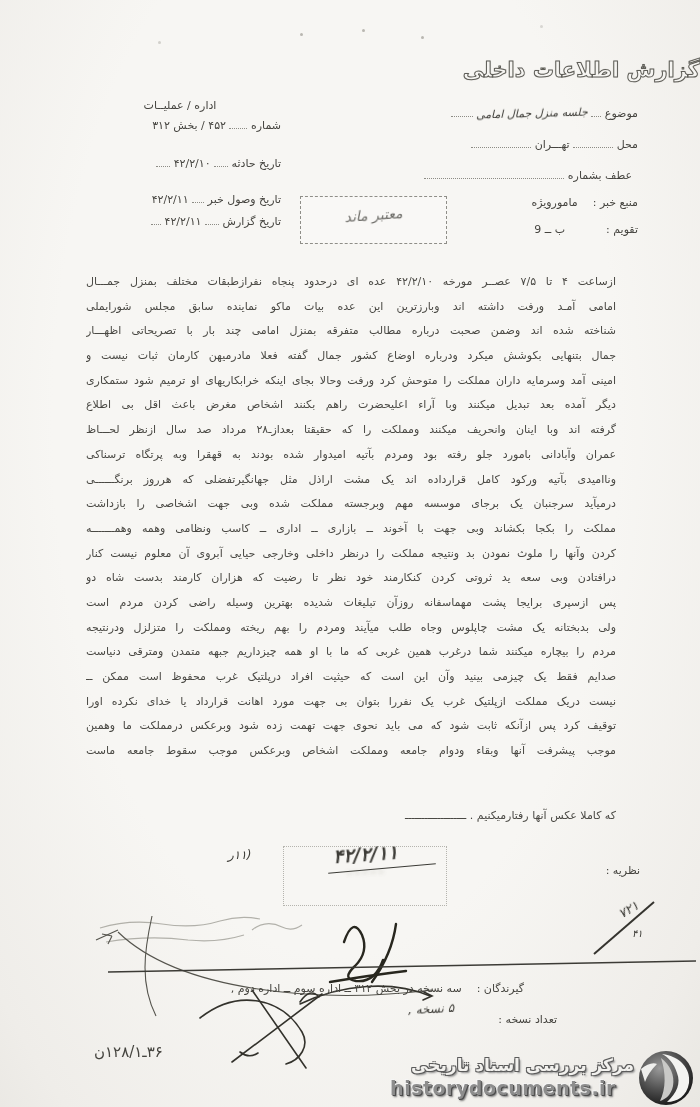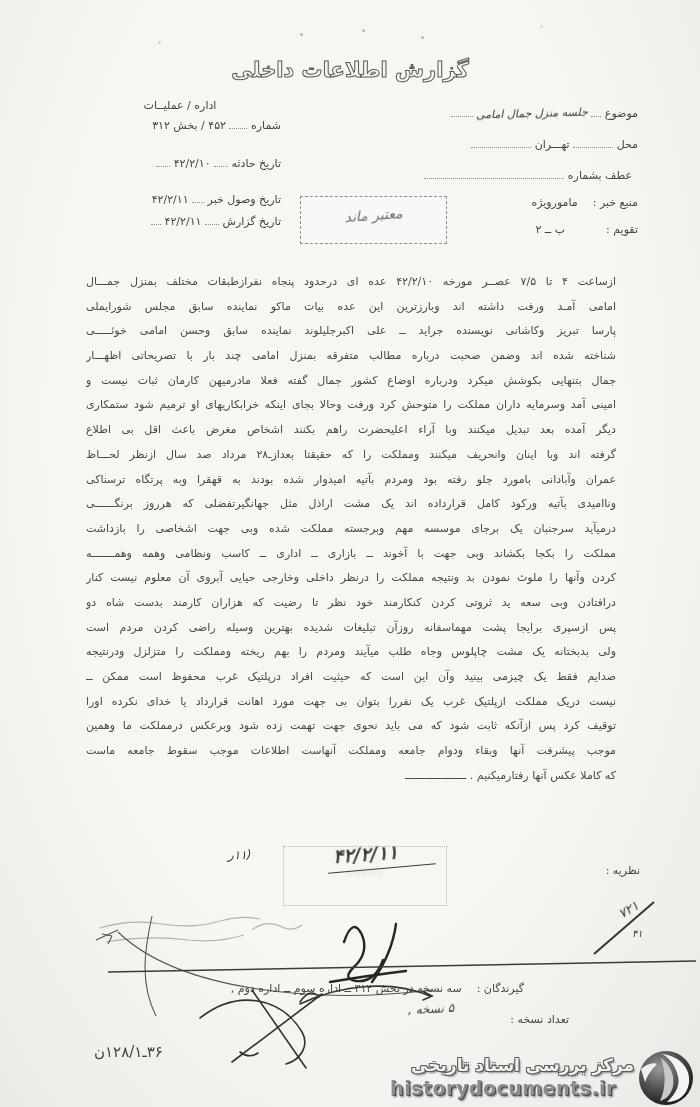--- a/index.html
+++ b/index.html
@@ -5,32 +5,32 @@
   html,body{margin:0;padding:0;background:#e8e6e2;}
   .page{
     position:relative;width:700px;height:1107px;overflow:hidden;
     background:radial-gradient(ellipse at 48% 38%, #f7f6f3 55%, #efede9 88%, #e9e7e2 100%);
     font-family:"DejaVu Sans", sans-serif;color:#45443f;direction:rtl;
   }
   .abs{position:absolute;}
   .tw{filter:blur(.35px);} 
   .hw{filter:blur(.3px);font-style:italic;color:#3d3c37;} 
   .doc-title{
-    top:58px;left:0;right:0;text-align:center;font-size:21px;font-weight:bold;
+    top:58px;left:0;right:0;font-size:21px;font-weight:bold;
     color:#f6f5f2;-webkit-text-stroke:1px #5f5e58;text-shadow:0 0 1px #6a6963;
     letter-spacing:2px;filter:blur(.3px);
   }
   .fld{font-size:11px;white-space:nowrap;}
   .dots{display:inline-block;border-bottom:1px dotted #8d8c85;height:10px;vertical-align:baseline;}
   .stampbox{border:1.5px dashed #8f8e88;background:rgba(255,255,255,.25);}
   .stampbox2{border:1.5px dotted #a5a49d;}
   .smudge{filter:blur(2.2px);color:#9a998f;font-size:13px;}
   .bodytext{width:530px;font-size:11px;line-height:24.7px;color:#4a4944;}
   .bodyline{text-align:justify;text-align-last:justify;height:24.7px;overflow:hidden;}
-  .bodyline.last{text-align-last:right;}
+  .bodyline.last{text-align-last:right;margin-top:40px;}
   .bigdate{font-size:19px;font-weight:bold;transform:rotate(-4deg);letter-spacing:2px;}
   .underdate{width:108px;border-top:1.6px solid #3a3a35;transform:rotate(-5deg);}
   .speck{width:3px;height:3px;border-radius:50%;background:#b9b7b1;}
   .wm-fa{
     font-size:17px;font-weight:bold;color:#f2f1ee;letter-spacing:1px;
     text-shadow:1px 1px 0 #5c5c5c,-1px -1px 0 #5c5c5c,1px -1px 0 #5c5c5c,-1px 1px 0 #5c5c5c,2px 2px 2px #8a8a8a;
   }
   .wm-en{
     direction:ltr;font-size:19px;font-weight:bold;color:#8d8d8d;letter-spacing:.5px;
     text-shadow:-1px -1px 0 #f5f5f5,1px 1px 0 #4c4c4c,2px 2px 2px #777;
@@ -91,49 +91,49 @@
     <span class="dots" style="width:140px"></span>
   </div>
   <div class="abs fld tw" style="top:196px;right:62px;width:258px">
     <span>منبع خبر :</span>
     <span style="display:inline-block;width:8px"></span>
     <span>مامورویژه</span>
   </div>
   <div class="abs fld tw" style="top:223px;right:62px;width:258px">
     <span>تقویم :</span>
     <span style="display:inline-block;width:34px"></span>
-    <span>ب ــ ۲</span>
+    <span>ب ــ 9</span>
   </div>
 
   <div class="abs stampbox" style="top:196px;left:300px;width:145px;height:46px">
     <div class="hw" style="margin-top:10px;text-align:center;transform:rotate(-4deg);font-size:14px;letter-spacing:6px;opacity:.75">معتبر ماند</div>
   </div>
 
   <div class="abs bodytext tw" style="top:270px;left:86px">
     <div>
         <div class="bodyline">ازساعت ۴ تا ۷/۵ عصــر مورخه ۴۲/۲/۱۰ عده ای درحدود پنجاه نفرازطبقات مختلف بمنزل جمـــال</div>
         <div class="bodyline">امامی آمـد ورفت داشته اند وبارزترین این عده بیات ماکو نماینده سابق مجلس شورایملی</div>
-        <div class="bodyline">پارسا تبریز وکاشانی نویسنده جراید ــ علی اکبرجلیلوند نماینده سابق وحسن امامی خوئـــــی</div>
         <div class="bodyline">شناخته شده اند وضمن صحبت درباره مطالب متفرقه بمنزل امامی چند بار با تصریحاتی اظهـــار</div>
         <div class="bodyline">جمال بتنهایی بکوشش میکرد ودرباره اوضاع کشور جمال گفته فعلا مادرمیهن کارمان ثبات نیست و</div>
         <div class="bodyline">امینی آمد وسرمایه داران مملکت را متوحش کرد ورفت وحالا بجای اینکه خرابکاریهای او ترمیم شود ستمکاری</div>
         <div class="bodyline">دیگر آمده بعد تبدیل میکنند وبا آراء اعلیحضرت راهم بکنند اشخاص مغرض باعث اقل بی اطلاع</div>
         <div class="bodyline">گرفته اند وبا اینان وانحریف میکنند ومملکت را که حقیقتا بعدازـ۲۸ مرداد صد سال ازنظر لحـــاظ</div>
         <div class="bodyline">عمران وآبادانی بامورد جلو رفته بود ومردم بآتیه امیدوار شده بودند به قهقرا وبه پرتگاه ترسناکی</div>
         <div class="bodyline">وناامیدی بآتیه ورکود کامل قرارداده اند یک مشت اراذل مثل جهانگیرتفضلی که هرروز برنگــــــی</div>
         <div class="bodyline">درمیآید سرجنبان یک برجای موسسه مهم وبرجسته مملکت شده وبی جهت اشخاصی را بازداشت</div>
         <div class="bodyline">مملکت را بکجا بکشاند وبی جهت با آخوند ــ بازاری ــ اداری ــ کاسب ونظامی وهمه وهمـــــــه</div>
         <div class="bodyline">کردن وآنها را ملوث نمودن بد ونتیجه مملکت را درنظر داخلی وخارجی حیایی آبروی آن معلوم نیست کنار</div>
         <div class="bodyline">درافتادن وبی سعه ید ثروتی کردن کنکارمند خود نظر تا رضیت که هزاران کارمند بدست شاه دو</div>
         <div class="bodyline">پس ازسپری برایجا پشت مهماسفانه روزآن تبلیغات شدیده بهترین وسیله راضی کردن مردم است</div>
         <div class="bodyline">ولی بدبختانه یک مشت چاپلوس وجاه طلب میآیند ومردم را بهم ریخته ومملکت را متزلزل ودرنتیجه</div>
+        <div class="bodyline">مردم را بیچاره میکنند شما درغرب همین غربی که ما با او همه چیزداریم جبهه متمدن ومترقی دنیاست</div>
         <div class="bodyline">صدایم فقط یک چیزمی بینید وآن این است که حیثیت افراد درپلتیک غرب محفوظ است ممکن ــ</div>
         <div class="bodyline">نیست دریک مملکت ازپلتیک غرب یک نفررا بتوان بی جهت مورد اهانت قرارداد یا خدای نکرده اورا</div>
         <div class="bodyline">توقیف کرد پس ازآنکه ثابت شود که می باید نحوی جهت تهمت زده شود وبرعکس درمملکت ما وهمین</div>
-        <div class="bodyline">موجب پیشرفت آنها وبقاء ودوام جامعه ومملکت آنهاست اطلاعات موجب سقوط جامعه ماست</div>
+        <div class="bodyline">موجب پیشرفت آنها وبقاء ودوام جامعه ومملکت اشخاص وبرعکس موجب سقوط جامعه ماست</div>
         <div class="bodyline last">که کاملا عکس آنها رفتارمیکنیم . ـــــــــــــــــــ</div>
       </div>
   </div>
 
   <div class="abs hw bigdate" style="top:843px;left:333px">۴۲/۲/۱۱</div>
   <div class="abs underdate" style="top:868px;left:328px"></div>
   <div class="abs hw" style="top:848px;left:228px;font-size:12px">(۱۱ر</div>
 
   <div class="abs stampbox2" style="top:846px;left:283px;width:162px;height:58px;opacity:.8">
     <div class="smudge" style="margin-top:14px;text-align:center;transform:rotate(-2deg)">ـ ـ ـ ـ ـ</div>
@@ -181,21 +181,21 @@
       <path d="M300 124 C342 104 392 100 430 116"></path>
       <path d="M424 112 l8 4 l-9 4"></path>
     </g>
   </svg>
 
   <div class="abs fld tw" style="top:982px;right:176px">
     <span>گیرندگان :</span>
     <span style="display:inline-block;width:8px"></span>
     <span>سه نسخه در بخش ۳۱۲ ــ اداره سوم ــ اداره دوم ,</span>
   </div>
-  <div class="abs fld tw" style="top:1013px;right:131px">تعداد نسخه :</div>
+  <div class="abs fld tw" style="top:1013px;right:143px">تعداد نسخه :</div>
   <div class="abs hw" style="top:1002px;right:246px;font-size:12px;transform:rotate(-3deg)">۵ نسخه ,</div>
 
   <div class="abs tw" style="top:1043px;left:94px;font-size:15px">۳۶ـ۱۲۸/۱ن</div>
 
   <div class="abs" style="right:0;bottom:0;width:270px;height:66px">
     <div class="abs wm-fa" style="right:66px;bottom:32px;white-space:nowrap">مرکز بررسی اسناد تاریخی</div>
     <div class="abs wm-en" style="right:84px;bottom:8px;white-space:nowrap">historydocuments.ir</div>
     <svg class="abs" style="right:0;bottom:0" width="72" height="60" viewBox="0 0 72 60">
       <defs>
         <radialGradient id="lg" cx="38%" cy="32%" r="75%">

